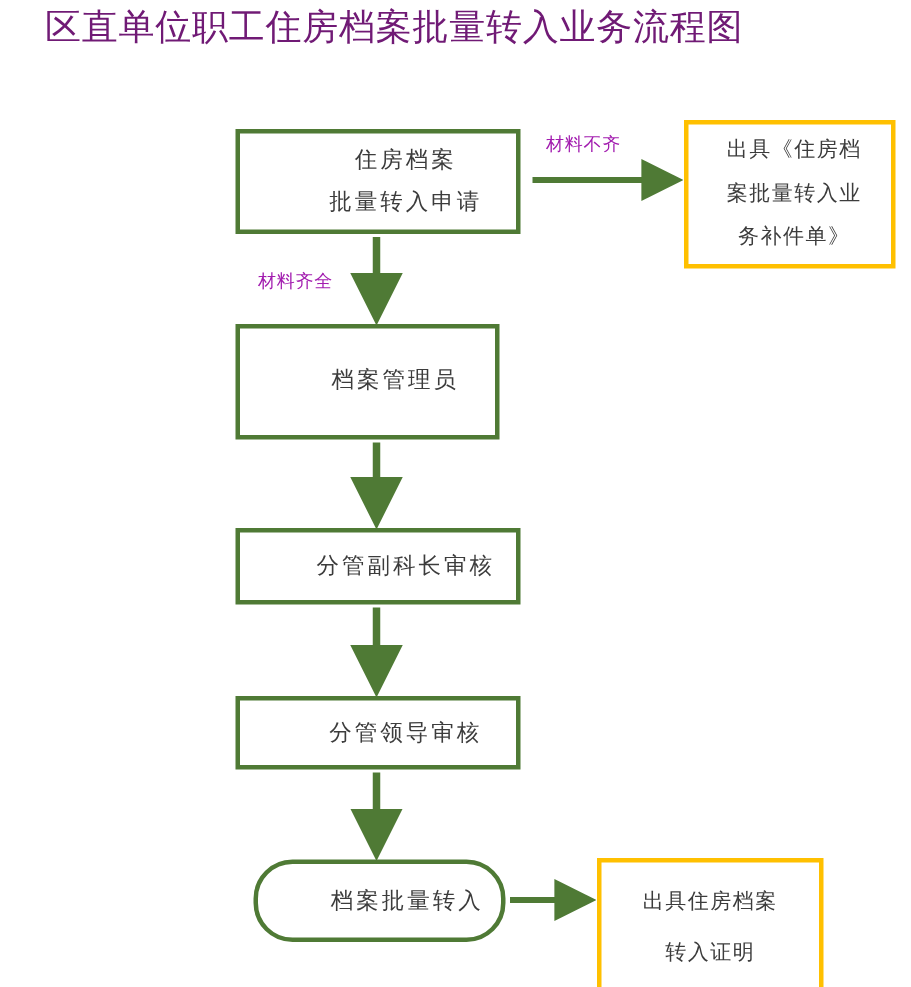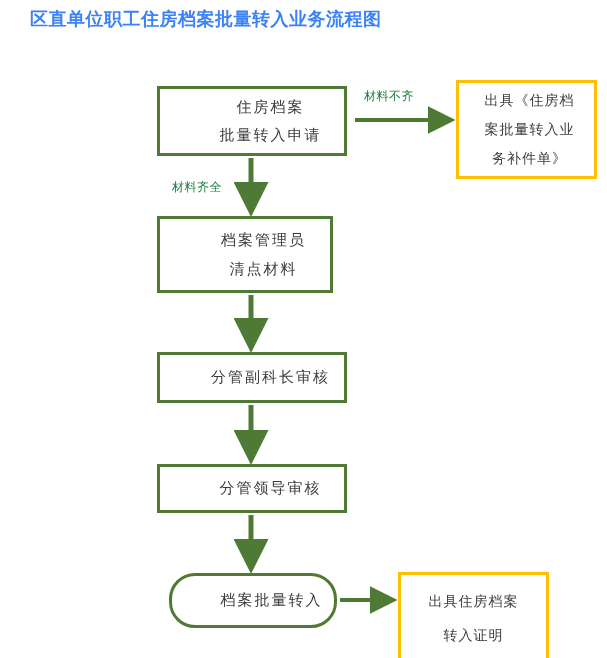--- a/index.html
+++ b/index.html
@@ -19,25 +19,25 @@
     position: absolute;
     left: 0; top: 0;
     width: 607px;
     height: 658px;
   }
   .page-title {
     position: absolute;
     left: 30px;
     top: 6px;
     font-family: "Liberation Serif", "DejaVu Serif", serif;
-    font-weight: bold;
-    font-size: 18px;
+    font-weight: normal;
+    font-size: 24px;
     line-height: 26px;
     letter-spacing: 0.5px;
-    color: #3b82f6;
+    color: #701a75;
     white-space: nowrap;
   }
   .node {
     position: absolute;
     box-sizing: border-box;
     background: #ffffff;
     display: flex;
     flex-direction: column;
     align-items: center;
     justify-content: center;
@@ -71,21 +71,21 @@
   #node-leader     { left:157px; top:464px; width:190px; height:49px;  font-size:15px; letter-spacing:2px; }
   #node-transfer   { left:169px; top:573px; width:168px; height:55px;  font-size:15px; letter-spacing:2px;border-radius:26px; }
 
   #node-certificate{ left:398px; top:572px; width:151px; height:93px;  font-size:14px; letter-spacing:1px; }
   #node-certificate .line { line-height:34px; }
 
   .edge-label {
     position: absolute;
     font-family: "Liberation Serif", "DejaVu Serif", serif;
     font-size: 12px;
-    color: #15803d;
+    color: #a21caf;
     white-space: nowrap;
     letter-spacing: 0.5px;
   }
   #label-incomplete { left:364px; top:88px; }
   #label-complete   { left:172px; top:179px; }
 </style>
 </head>
 <body>
 
 <svg id="canvas" width="607" height="658" viewBox="0 0 607 658" xmlns="http://www.w3.org/2000/svg">
@@ -128,21 +128,20 @@
 </div>
 
 <div class="node yellow" id="node-supplement">
   <span class="line">出具《住房档</span>
   <span class="line">案批量转入业</span>
   <span class="line">务补件单》</span>
 </div>
 
 <div class="node green" id="node-check">
   <span class="line">档案管理员</span>
-  <span class="line">清点材料</span>
 </div>
 
 <div class="node green" id="node-deputy">
   <span class="line">分管副科长审核</span>
 </div>
 
 <div class="node green" id="node-leader">
   <span class="line">分管领导审核</span>
 </div>
 

